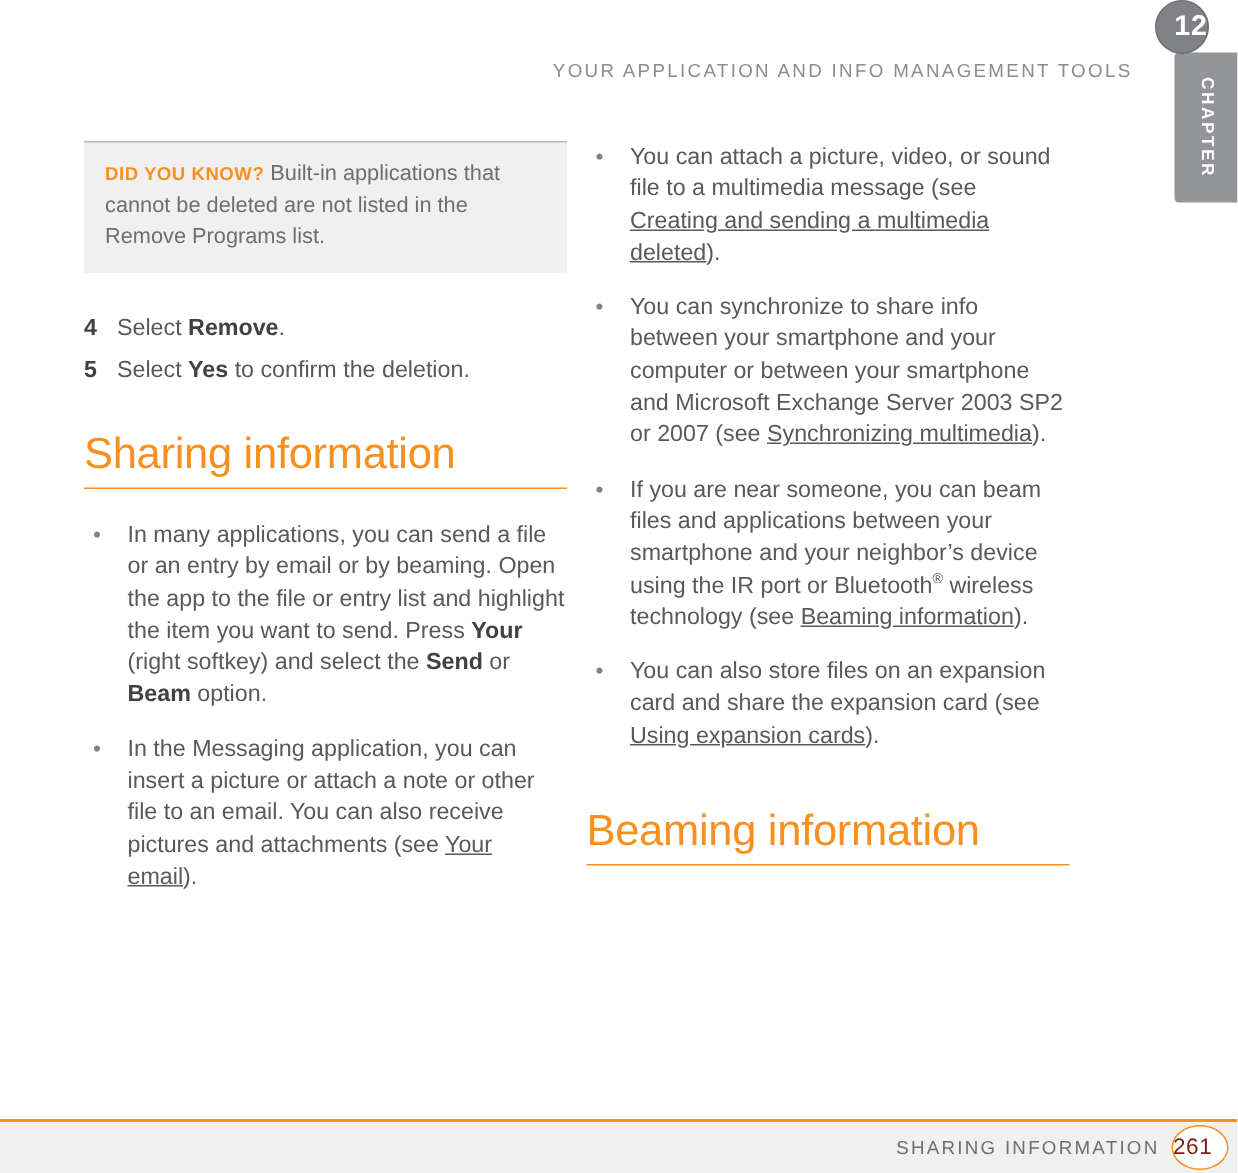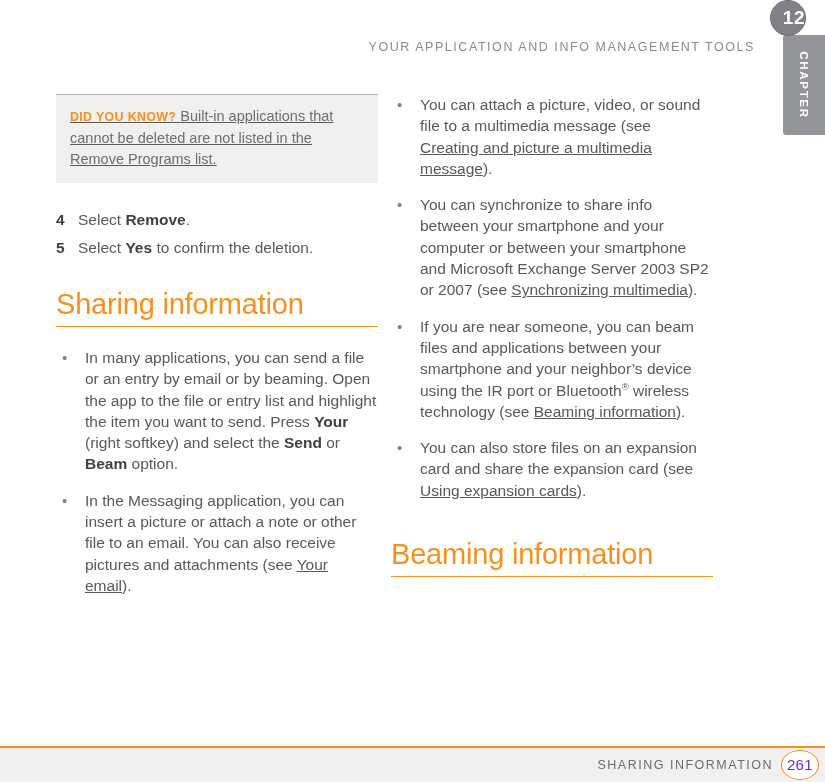--- a/index.html
+++ b/index.html
@@ -89,21 +89,20 @@
   #column-left  { left: 56px; }
   #column-right { left: 391px; }
 
   
   #callout-box {
     background: #f0f0f0;
     border-top: 1.5px solid #b8b8b8;
     padding: 11px 14px 13px 14px;
     width: 322px;
     margin-bottom: 26px;
-    text-decoration: underline;
   }
   #callout-text {
     font-size: 14.5px;
     line-height: 21px;
     color: #6d6e71;
   }
   .callout-kicker {
     color: #f7901e;
     font-weight: bold;
     font-size: 12.4px;
@@ -214,24 +213,23 @@
   }
   #footer-page-badge {
     position: absolute;
     right: 6px;
     top: 750px;
     width: 38px;
     height: 30px;
     border-radius: 50%;
     border: 1.5px solid #f7901e;
     background: #ffffff;
-    color: #6d28d9;
+    color: #7f1d1d;
     font-size: 15px;
     line-height: 27px;
-    text-align: center;
     letter-spacing: 0.4px;
   }
 </style>
 </head>
 <body>
 
 <div id="running-head">
   <div id="running-head-title">YOUR APPLICATION AND INFO MANAGEMENT TOOLS</div>
 </div>
 
@@ -270,21 +268,21 @@
     <li class="bullet-item">
       <span class="bullet-marker">•</span><span>In the Messaging application, you can insert a picture or attach a note or other file to an email. You can also receive pictures and attachments (see </span><a class="xref" href="#">Your email</a><span>).</span>
     </li>
   </ul>
 </div>
 
 <div id="column-right" class="column">
 
   <ul id="bullets-right" class="bullet-list">
     <li class="bullet-item">
-      <span class="bullet-marker">•</span><span>You can attach a picture, video, or sound file to a multimedia message (see </span><a class="xref" href="#">Creating and picture a multimedia message</a><span>).</span>
+      <span class="bullet-marker">•</span><span>You can attach a picture, video, or sound file to a multimedia message (see </span><a class="xref" href="#">Creating and sending a multimedia deleted</a><span>).</span>
     </li>
     <li class="bullet-item">
       <span class="bullet-marker">•</span><span>You can synchronize to share info between your smartphone and your computer or between your smartphone and Microsoft Exchange Server 2003 SP2 or 2007 (see </span><a class="xref" href="#">Synchronizing multimedia</a><span>).</span>
     </li>
     <li class="bullet-item">
       <span class="bullet-marker">•</span><span>If you are near someone, you can beam files and applications between your smartphone and your neighbor’s device using the IR port or Bluetooth</span><span class="reg-mark">®</span><span> wireless technology (see </span><a class="xref" href="#">Beaming information</a><span>).</span>
     </li>
     <li class="bullet-item">
       <span class="bullet-marker">•</span><span>You can also store files on an expansion card and share the expansion card (see </span><a class="xref" href="#">Using expansion cards</a><span>).</span>
     </li>

